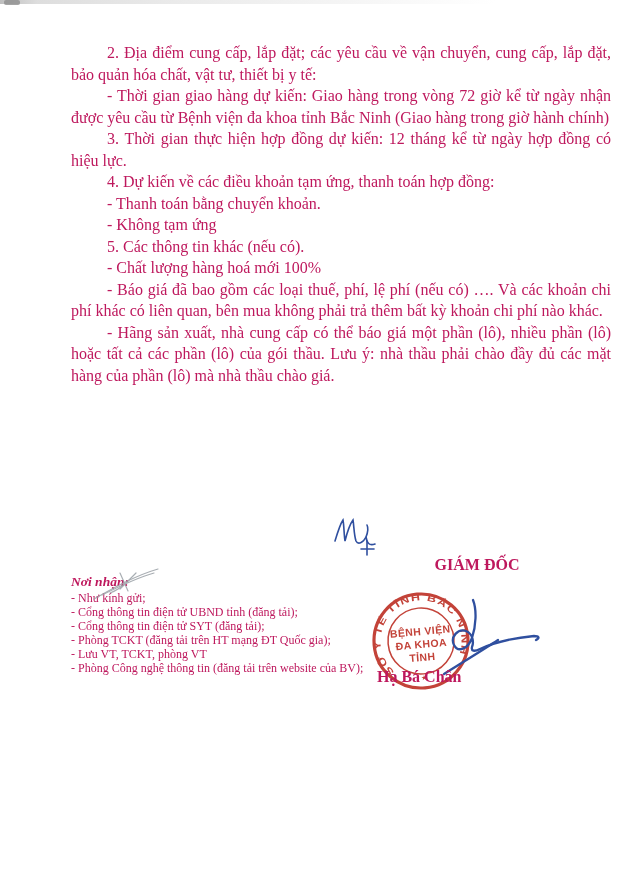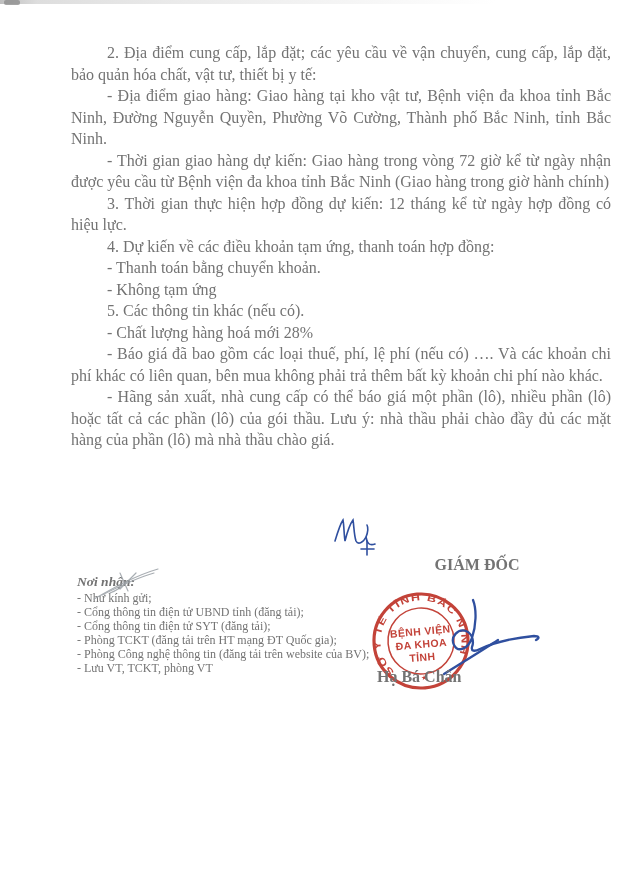--- a/index.html
+++ b/index.html
@@ -1,81 +1,80 @@
 <!DOCTYPE html>
 <html><head>
 <meta charset="utf-8">
 <style>
   html,body{margin:0;padding:0;background:#ffffff;}
   .page{
     position:relative;width:636px;height:891px;background:#ffffff;overflow:hidden;
-    font-family:"Liberation Serif","DejaVu Serif",serif;color:#737373;
+    font-family:"Liberation Serif","DejaVu Serif",serif;color:#be185d;
   }
   .scan-edge{
     position:absolute;top:0;left:0;width:620px;height:4px;
     background:linear-gradient(90deg,#a9a9a9 0%,#d2d2d2 6%,#e3e3e3 28%,#f1f1f1 55%,#ffffff 80%);
     opacity:.75;
   }
   .scan-speck{position:absolute;top:0;left:4px;width:16px;height:5px;background:#8f8f8f;border-radius:2px;opacity:.8;}
   .body-text{
     position:absolute;left:71px;top:42px;width:540px;
     font-size:16px;line-height:21.5px;text-align:justify;
   }
   .body-text p{margin:0;text-indent:36px;}
-  .footer-left{position:absolute;left:71px;top:574px;width:300px;margin-left:6px;}
+  .footer-left{position:absolute;left:71px;top:574px;width:300px;}
   .recipients-heading{font-weight:bold;font-style:italic;font-size:13.5px;line-height:16px;}
   .recipients-list{margin-top:2px;font-size:12px;line-height:13.9px;}
   .sig-title{position:absolute;left:377px;top:556px;width:200px;text-align:center;font-weight:bold;font-size:16px;}
   .sig-name{position:absolute;left:377px;top:668px;width:200px;text-align:left;font-weight:bold;font-size:16px;}
   .seal-svg{position:absolute;left:371px;top:591px;width:100px;height:100px;opacity:.93;transform:rotate(-5deg);}
   .signature-svg{position:absolute;left:438px;top:596px;width:112px;height:92px;}
   .paraph-svg{position:absolute;left:331px;top:515px;width:50px;height:42px;}
   .pencil-svg{position:absolute;left:90px;top:563px;width:74px;height:42px;opacity:.85;}
   .seal-text{font-family:"Liberation Sans","DejaVu Sans",sans-serif;font-weight:bold;}
 </style>
 </head>
 <body>
 
 <div class="page">
 
   <div class="scan-edge"></div>
   <div class="scan-speck"></div>
 
   <div class="body-text">
     <p>2. Địa điểm cung cấp, lắp đặt; các yêu cầu về vận chuyển, cung cấp, lắp đặt, bảo quản hóa chất, vật tư, thiết bị y tế:</p>
-    <p>- Địa điểm giao hàng: Giao hàng tại kho vật tư, Bệnh viện đa khoa tỉnh Bắc Ninh, Đường Nguyễn Quyền, Phường Võ Cường, Thành phố Bắc Ninh, tỉnh Bắc Ninh.</p>
     <p>- Thời gian giao hàng dự kiến: Giao hàng trong vòng 72 giờ kể từ ngày nhận được yêu cầu từ Bệnh viện đa khoa tỉnh Bắc Ninh (Giao hàng trong giờ hành chính)</p>
     <p>3. Thời gian thực hiện hợp đồng dự kiến: 12 tháng kể từ ngày hợp đồng có hiệu lực.</p>
     <p>4. Dự kiến về các điều khoản tạm ứng, thanh toán hợp đồng:</p>
     <p>- Thanh toán bằng chuyển khoản.</p>
     <p>- Không tạm ứng</p>
     <p>5. Các thông tin khác (nếu có).</p>
-    <p>- Chất lượng hàng hoá mới 28%</p>
+    <p>- Chất lượng hàng hoá mới 100%</p>
     <p>- Báo giá đã bao gồm các loại thuế, phí, lệ phí (nếu có) …. Và các khoản chi phí khác có liên quan, bên mua không phải trả thêm bất kỳ khoản chi phí nào khác.</p>
     <p>- Hãng sản xuất, nhà cung cấp có thể báo giá một phần (lô), nhiều phần (lô) hoặc tất cả các phần (lô) của gói thầu. Lưu ý: nhà thầu phải chào đầy đủ các mặt hàng của phần (lô) mà nhà thầu chào giá.</p>
   </div>
 
   <svg class="paraph-svg" viewBox="0 0 50 42">
     <g fill="none" stroke="#2f4f9f" stroke-width="1.6" stroke-linecap="round">
       <path d="M 4,26 C 7,16 10,8 12,5 C 13,10 13,20 14,26 C 16,18 19,9 22,5 C 23,11 23,20 25,26 C 27,30 32,28 35,22 C 37,17 37,12 36,10"></path>
       <path d="M 35,22 C 36,28 38,31 44,29"></path>
       <path d="M 36,26 L 36,40"></path>
       <path d="M 30,34 L 43,34"></path>
     </g>
   </svg>
 
   <div class="footer-left">
     <div class="recipients-heading">Nơi nhận:</div>
     <div class="recipients-list">
       <div>- Như kính gửi;</div>
       <div>- Cổng thông tin điện tử UBND tỉnh (đăng tải);</div>
       <div>- Cổng thông tin điện tử SYT (đăng tải);</div>
       <div>- Phòng TCKT (đăng tải trên HT mạng ĐT Quốc gia);</div>
+      <div>- Lưu VT, TCKT, phòng VT</div>
       <div>- Phòng Công nghệ thông tin (đăng tải trên website của BV);</div>
-      <div>- Lưu VT, TCKT, phòng VT</div>
     </div>
   </div>
 
   <svg class="pencil-svg" viewBox="0 0 74 42">
     <g fill="none" stroke="#9aa0a6" stroke-width="1.2" stroke-linecap="round">
       <path d="M 4,36 C 22,26 44,13 68,6"></path>
       <path d="M 12,32 C 28,24 46,15 64,10"></path>
       <path d="M 30,26 L 46,10"></path>
       <path d="M 38,28 L 30,10"></path>
       <path d="M 20,30 C 28,27 34,22 38,18"></path>

